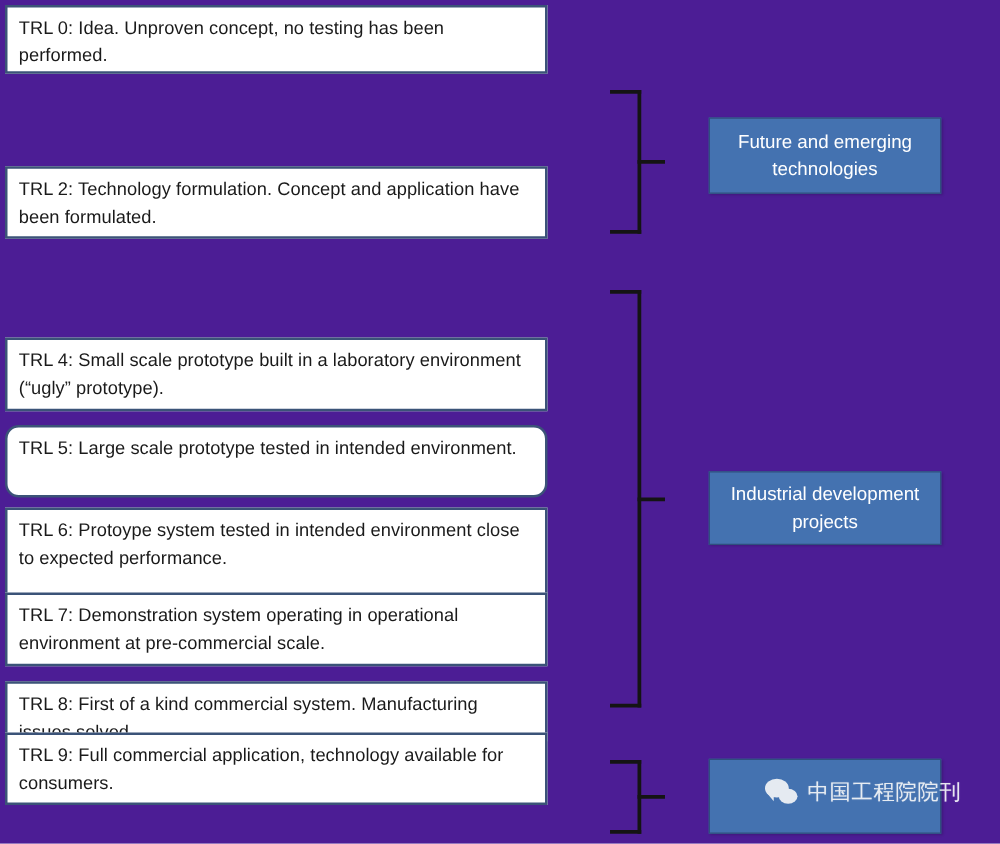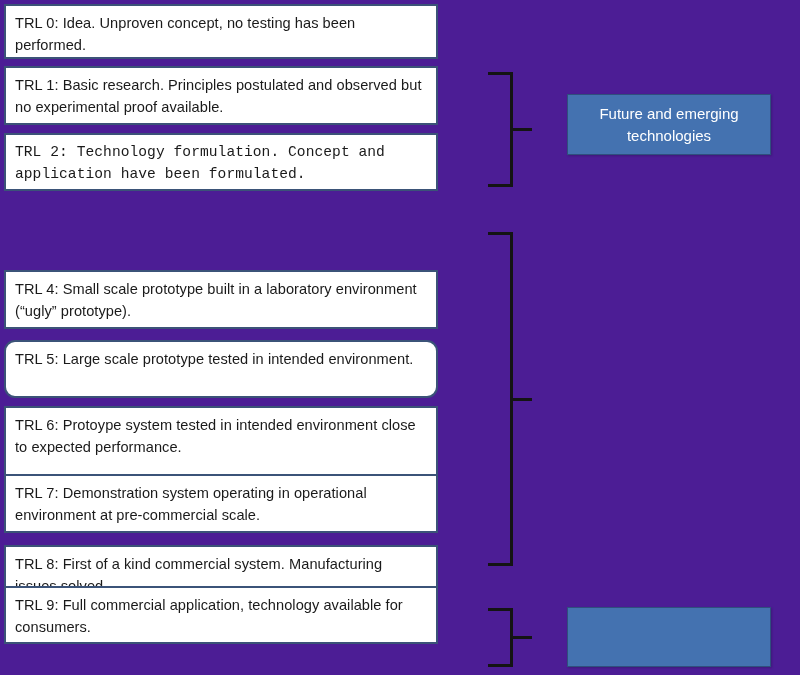--- a/index.html
+++ b/index.html
@@ -66,21 +66,21 @@
     left: 30px;
     width: 22px;
     height: 3px;
     background: #141414;
   }
 
   
   .cat-box {
     position: absolute;
     left: 567px;
-    width: 204px;
+    width: 186px;
     box-sizing: border-box;
     background: #4472b0;
     border: 1px solid #2f4f7d;
     color: #ffffff;
     font-size: 15px;
     line-height: 1.42;
     text-align: center;
     display: flex;
     align-items: center;
     justify-content: center;
@@ -134,23 +134,22 @@
     text-shadow: 0 0 1px rgba(255,255,255,0.4);
   }
 </style>
 </head>
 <body>
 
 <div id="canvas">
 
   <div class="trl-box" style="top:4px;height:55px;">TRL 0: Idea. Unproven concept, no testing has been performed.</div>
 
-  <div class="trl-box" style="top:66px;height:59px;">TRL 1: Basic research. Principles postulated and observed but no experimental proof available.</div>
-
-  <div class="trl-box" style="top:133px;height:58px;font-family:Liberation Mono, monospace;">TRL 2: Technology formulation. Concept and application have been formulated.</div>
+
+  <div class="trl-box" style="top:133px;height:58px;">TRL 2: Technology formulation. Concept and application have been formulated.</div>
 
 
   <div class="trl-box" style="top:270px;height:59px;">TRL 4: Small scale prototype built in a laboratory environment (“ugly” prototype).</div>
 
   <div class="trl-box" style="top:340px;height:58px;border-radius:11px;">TRL 5: Large scale prototype tested in intended environment.</div>
 
   <div class="trl-box" style="top:406px;height:74px;">TRL 6: Protoype system tested in intended environment close to expected performance.</div>
 
   <div class="trl-box" style="top:474px;height:59px;">TRL 7: Demonstration system operating in operational environment at pre-commercial scale.</div>
 
@@ -176,19 +175,30 @@
     <div class="arm arm-top"></div>
     <div class="vbar"></div>
     <div class="arm arm-bot"></div>
     <div class="tick" style="top:28px;"></div>
   </div>
 
   <div class="cat-box" style="top:94px;height:61px;">
     <span class="cat-label">Future and emerging technologies</span>
   </div>
 
+  <div class="cat-box" style="top:377px;height:59px;">
+    <span class="cat-label">Industrial development projects</span>
+  </div>
 
   <div class="cat-box" style="top:607px;height:60px;">
     <span class="cat-label"></span>
   </div>
 
+  <div class="watermark">
+    <span class="wm-logo">
+      <span class="bub bub-a"></span>
+      <span class="tail-a"></span>
+      <span class="bub bub-b"></span>
+    </span>
+    <span class="wm-text">中国工程院院刊</span>
+  </div>
 
 </div>
 
 </body></html>

